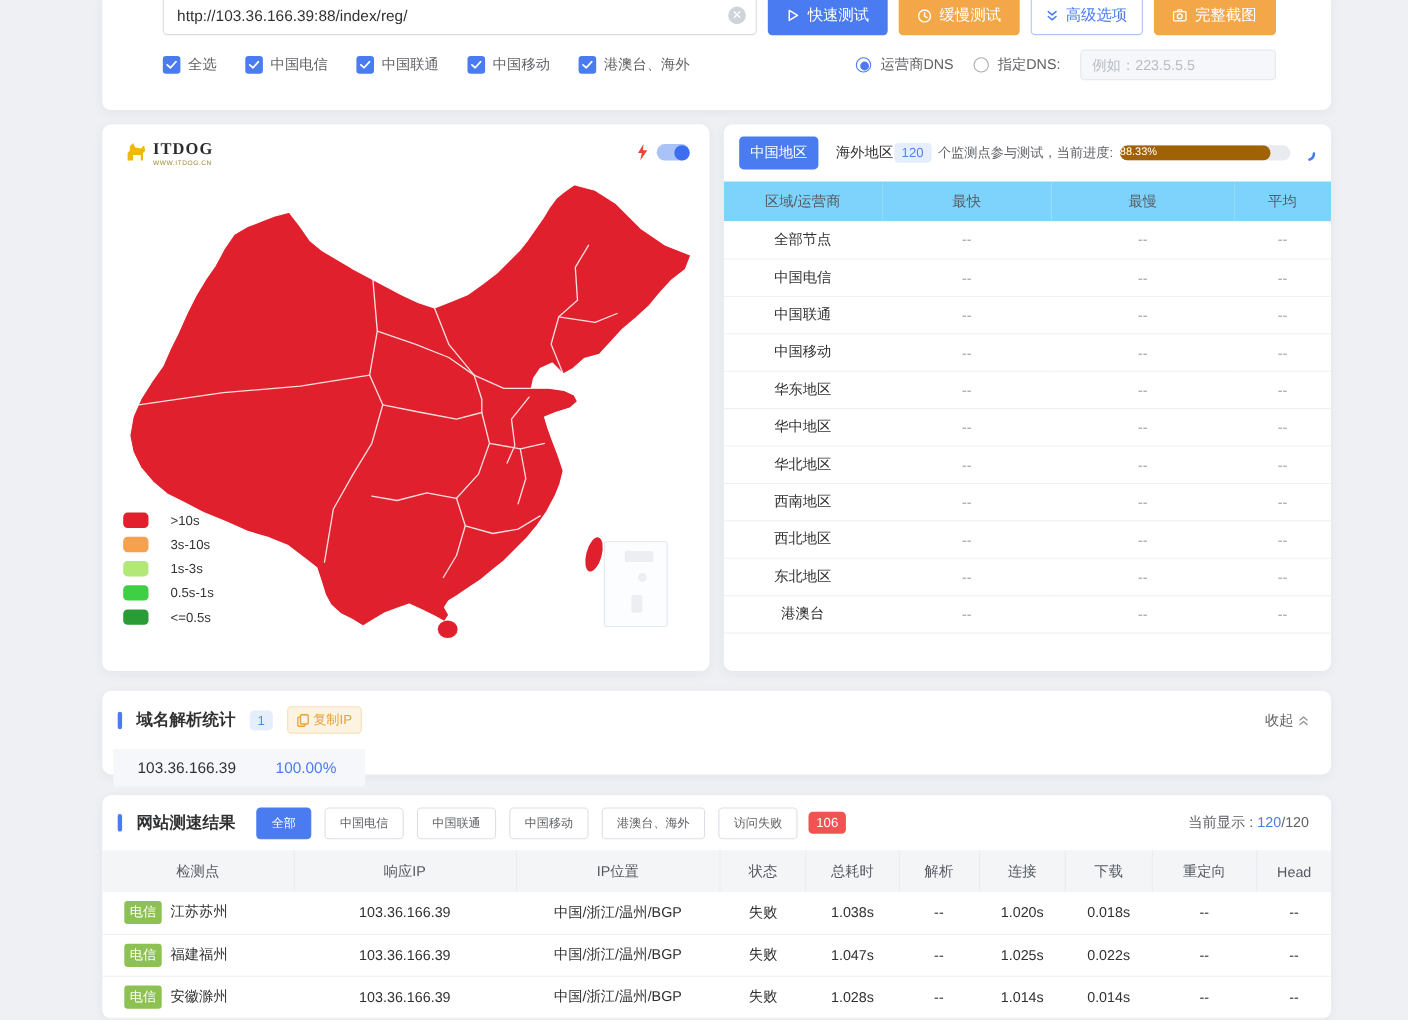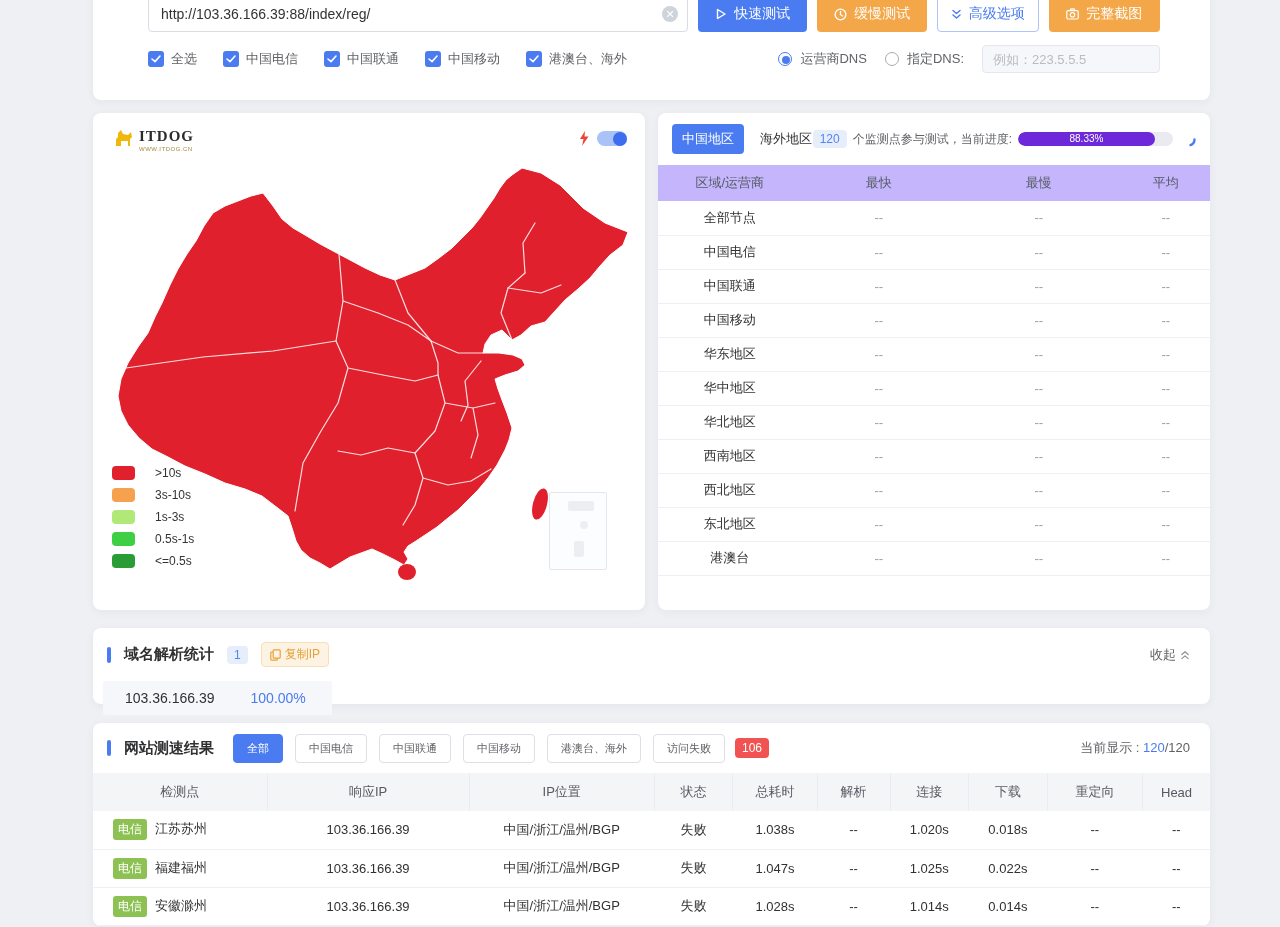--- a/index.html
+++ b/index.html
@@ -52,25 +52,25 @@
   .sea-inset { position:absolute; right:38px; bottom:40px; width:58px; height:78px; border:1px solid #e3e6ec; background:#fcfdfe; border-radius:2px; }
   .sea-inset i { display:block; background:#eceef2; border-radius:2px; }
 
   .region-card { width:552px; height:497px; overflow:hidden; }
   .region-header { height:52px; display:flex; align-items:center; padding:12px 14px; font-size:12px; color:#606266; }
   .tab-china { background:#4a7bf0; color:#fff; font-size:13px; padding:6px 10px; border-radius:4px; cursor:pointer; white-space:nowrap; }
   .tab-overseas { font-size:13px; color:#303133; margin-left:16px; cursor:pointer; white-space:nowrap; }
   .stats-group { margin-left:auto; display:flex; align-items:center; white-space:nowrap; }
   .count-badge { background:#e6eefc; color:#5584f2; font-size:12px; padding:2px 7px; border-radius:4px; margin-right:6px; }
   .progress-track { width:155px; height:14px; background:#e9ebf0; border-radius:7px; margin-left:6px; overflow:hidden; }
-  .progress-fill { height:14px; background:#6d28d9; border-radius:7px; color:#fff; font-size:10px; text-align:center; line-height:14px; }
+  .progress-fill { height:14px; background:#a16207; border-radius:7px; color:#fff; font-size:10px; text-align:left; line-height:14px; }
   .spinner { margin-left:8px; display:flex; }
 
   table { border-collapse:collapse; width:100%; }
-  .region-table th { height:36px; background:#c4b5fd; font-weight:normal; font-size:13px; color:#555a61; }
+  .region-table th { height:36px; background:#7dd3fc; font-weight:normal; font-size:13px; color:#555a61; }
   .region-table td { height:34px; text-align:center; font-size:13px; color:#303133; border-bottom:1px solid #eef0f4; }
   .region-table td.dash { color:#9a9ea6; }
   .region-table col.c1{width:26%;} .region-table col.c2{width:28%;} .region-table col.c3{width:30%;} .region-table col.c4{width:16%;}
 
   
   .dns-card { margin-top:18px; height:76px; padding:14px 20px 0 14px; }
   .title-row { display:flex; align-items:center; }
   .title-bar { width:4px; height:16px; border-radius:2px; background:#4a7bf0; }
   .section-title { font-size:15px; font-weight:bold; color:#303133; margin-left:13px; }
   .badge-blue { background:#e6eefc; color:#5584f2; font-size:12px; padding:2px 7px; border-radius:4px; margin-left:13px; }

